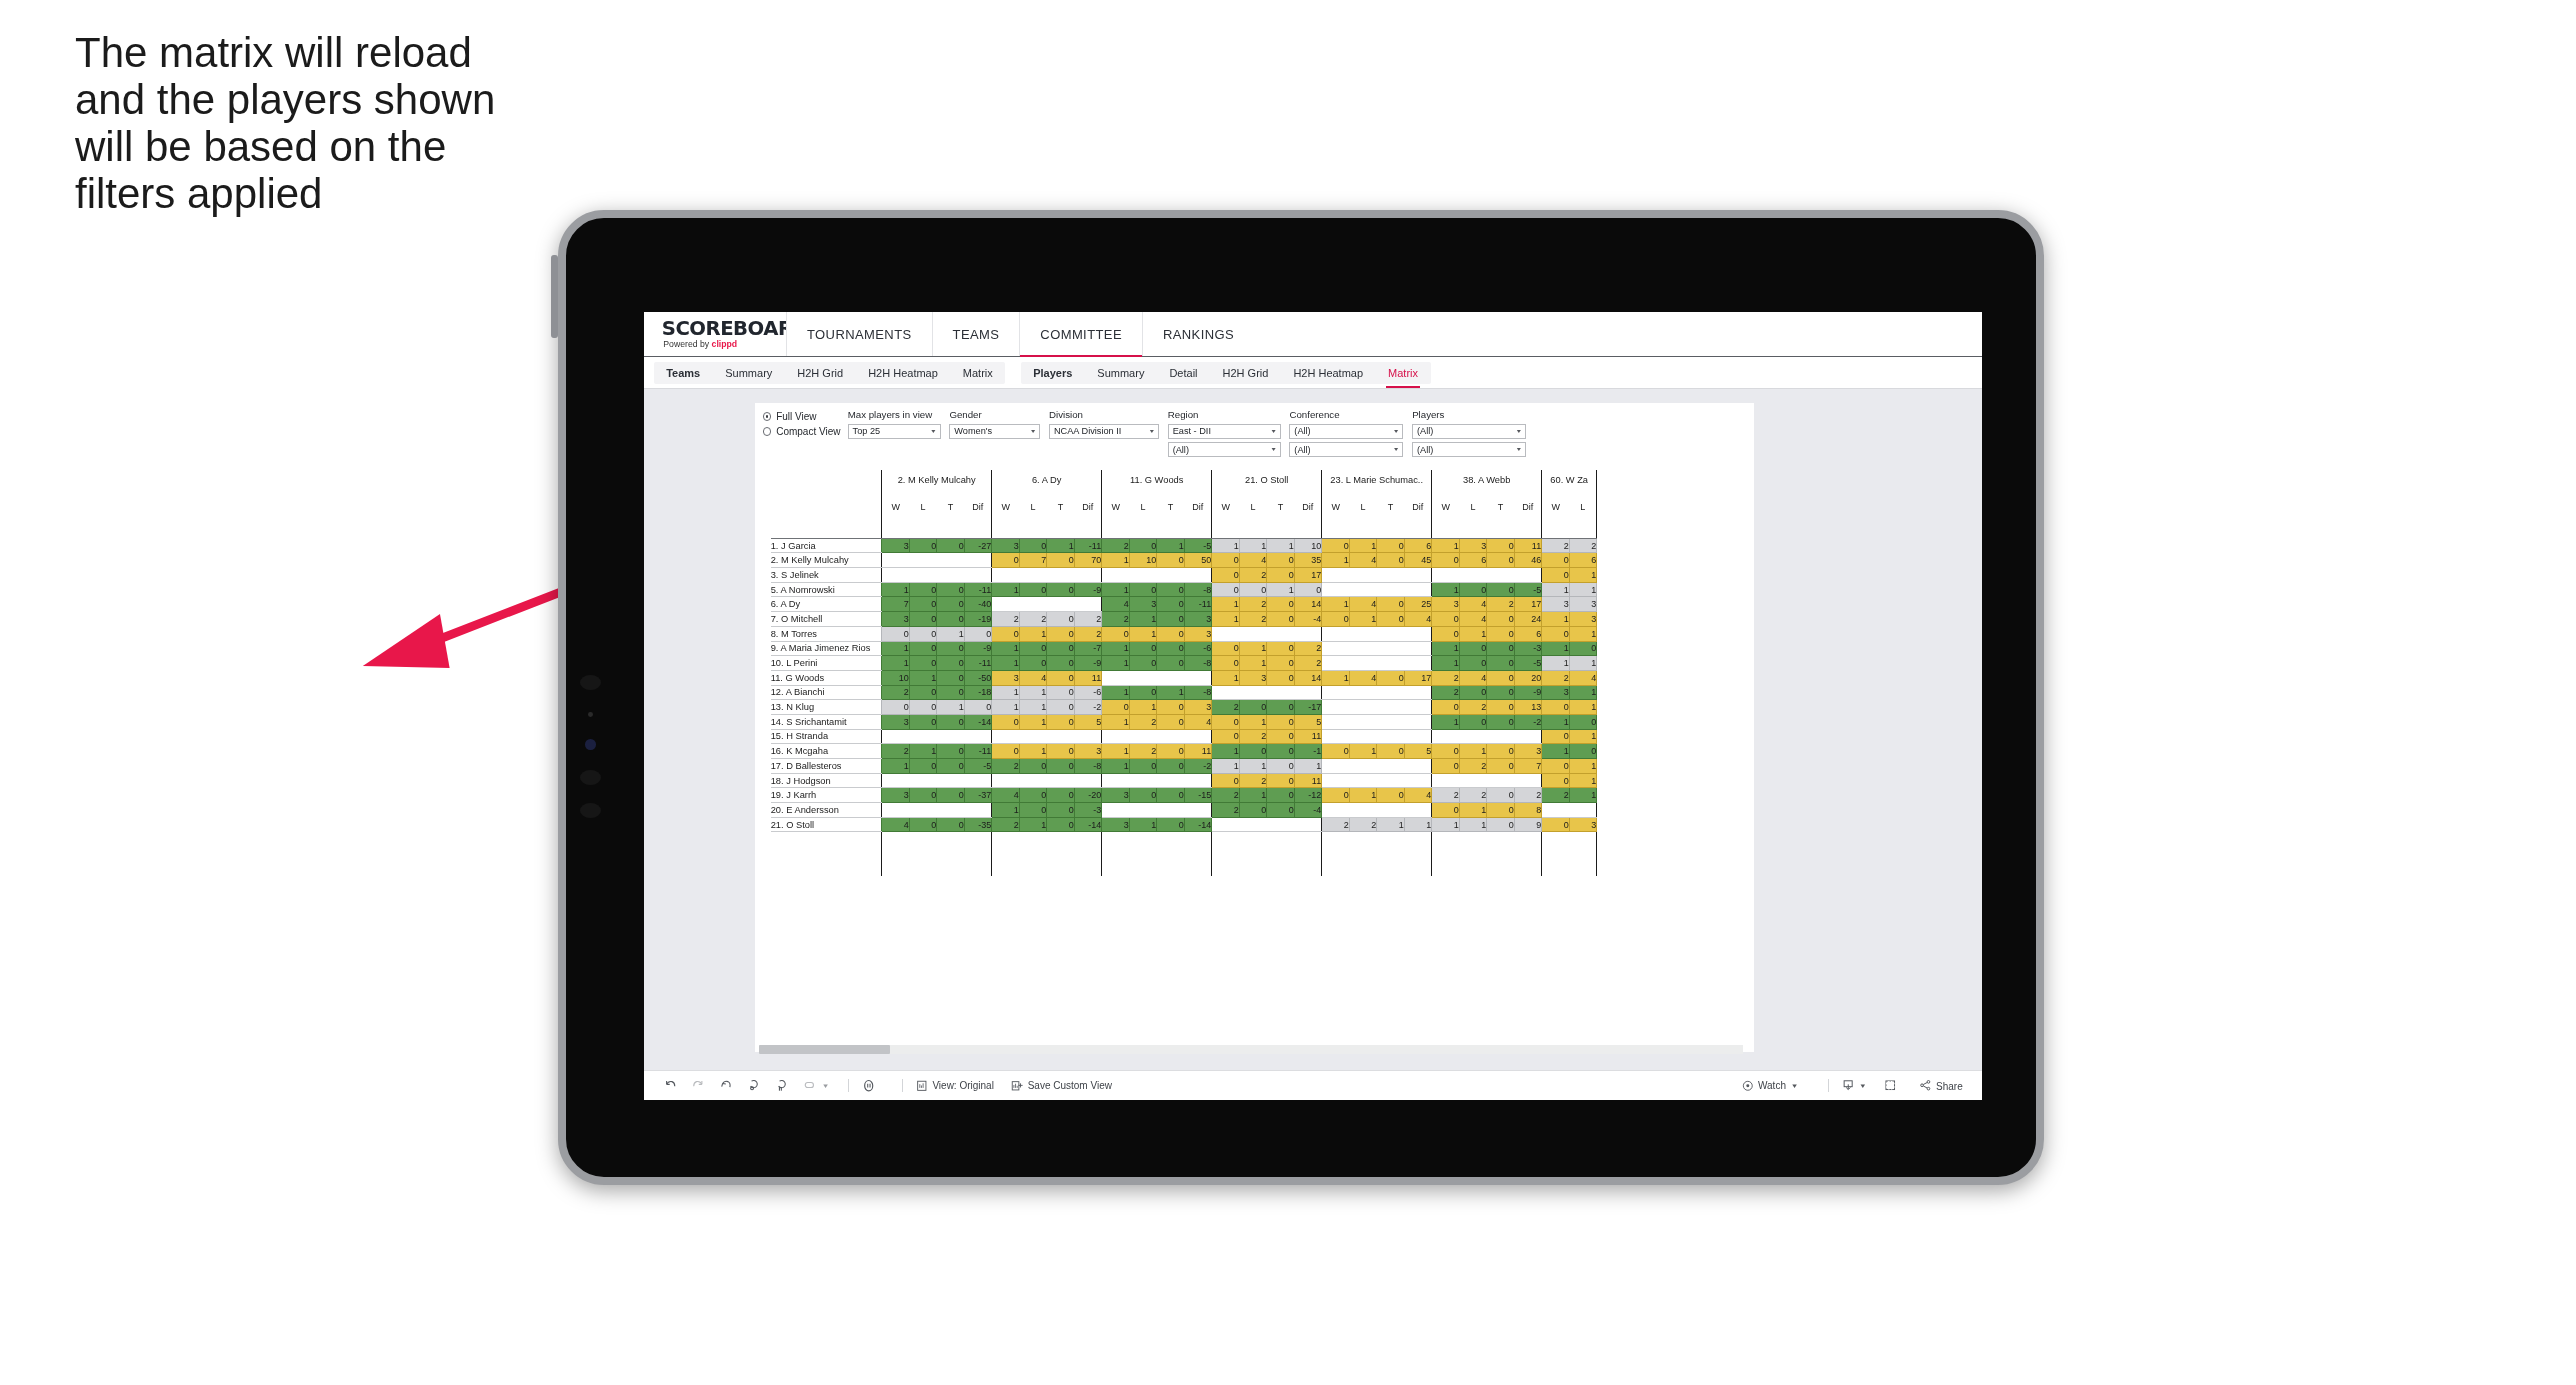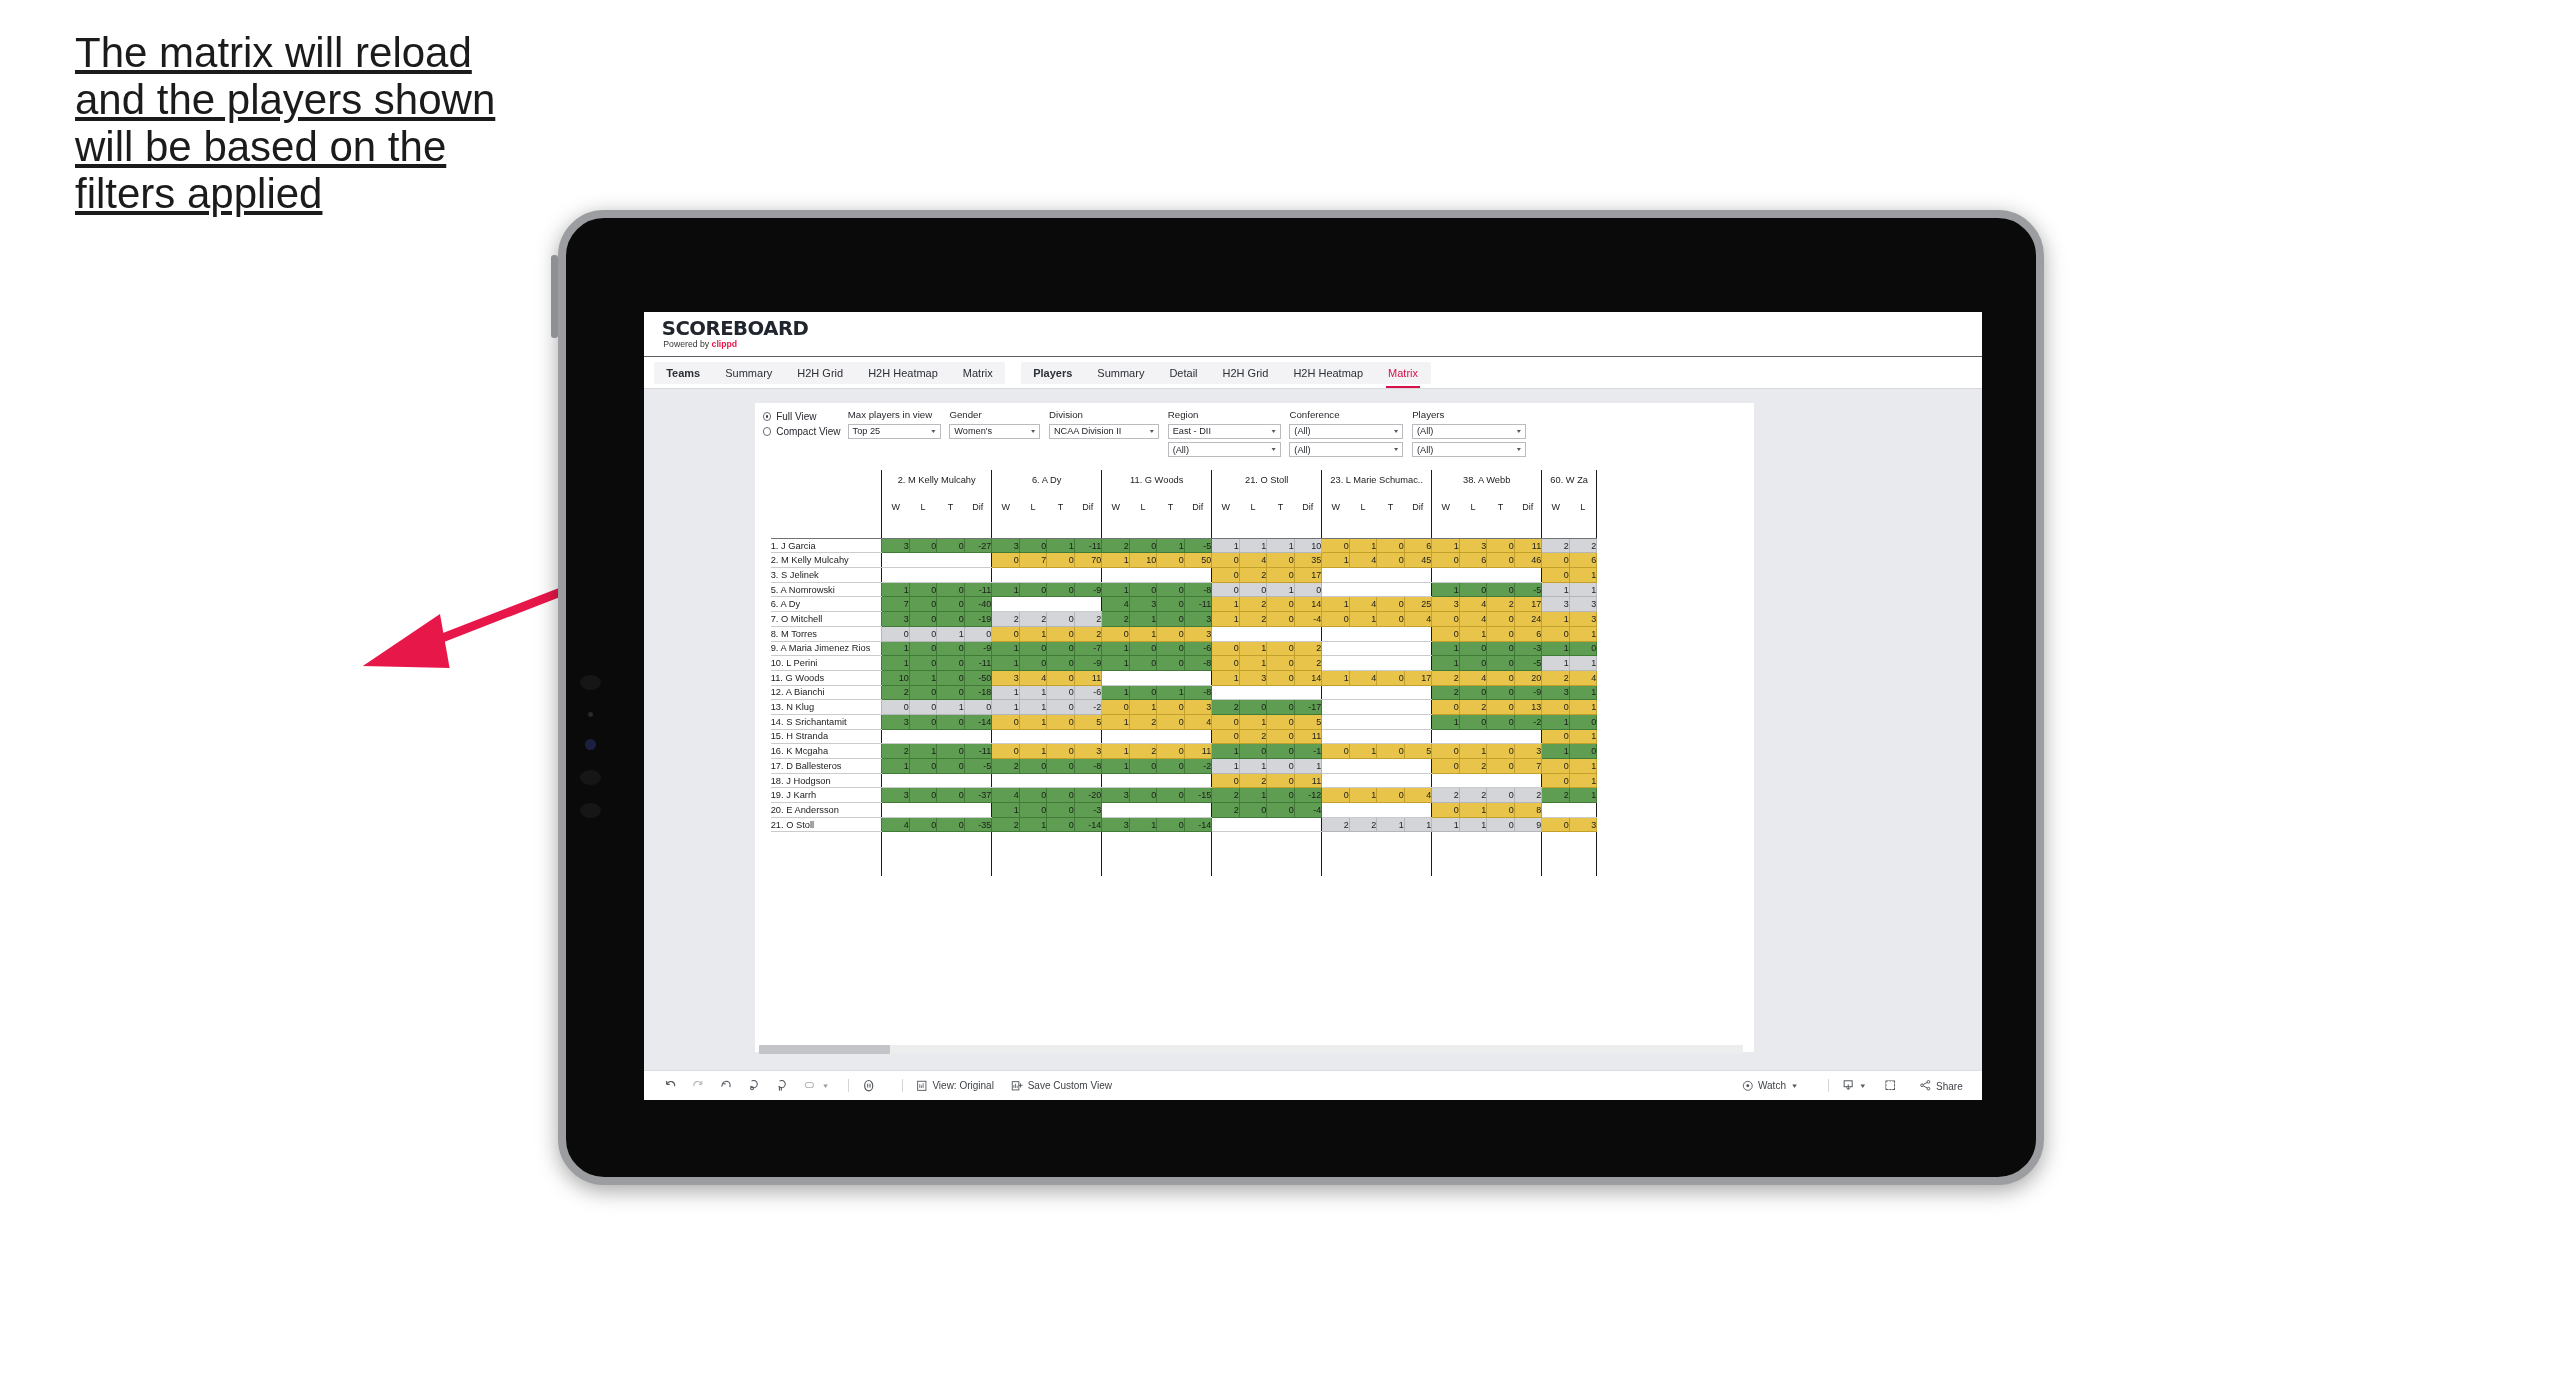--- a/index.html
+++ b/index.html
@@ -11,21 +11,20 @@
     overflow: hidden;
     position: relative;
   }
 
   
   #annotation {
     position:absolute; left:75px; top:29px; width:454px;
     font-size:42px; line-height:1.12; color:#1b1b1b;
     font-family:"Liberation Sans", sans-serif;
     font-weight:400;
-    text-decoration:underline;
   }
 
   
   #arrow { position:absolute; left:357px; top:386px; width:714px; height:290px; pointer-events:none; }
 
   
   #tablet {
     position:absolute; left:558px; top:210px;
     width:1486px; height:975px;
     background:#0a0a0a;
@@ -195,20 +194,34 @@
   <div class="cam-dot" style="left:13.5px; top:552px; width:21px; height:15.4px; background:#161616;"></div>
   <div class="cam-dot" style="left:13.5px; top:585px; width:21px; height:15.4px; background:#161616;"></div>
 
   <div id="screen">
 
     <div id="topbar">
       <div id="logo-wrap">
         <div id="logo-main">SCOREBOARD</div>
         <div id="logo-sub"><span>Powered by </span><span class="brand">clippd</span></div>
       </div>
+      <div class="topnav" id="topnav">
+          <div class="topnav-item">
+            <span>TOURNAMENTS</span>
+          </div>
+          <div class="topnav-item">
+            <span>TEAMS</span>
+          </div>
+          <div class="topnav-item active">
+            <span>COMMITTEE</span>
+          </div>
+          <div class="topnav-item">
+            <span>RANKINGS</span>
+          </div>
+        </div>
     </div>
 
     <div id="subnav">
       <div style="width:9.7px"></div>
       <div class="subgroup" id="subgroup1">
           <div class="subnav-item bold">Teams</div>
           <div class="subnav-item">Summary</div>
           <div class="subnav-item">H2H Grid</div>
           <div class="subnav-item">H2H Heatmap</div>
           <div class="subnav-item">Matrix</div>

